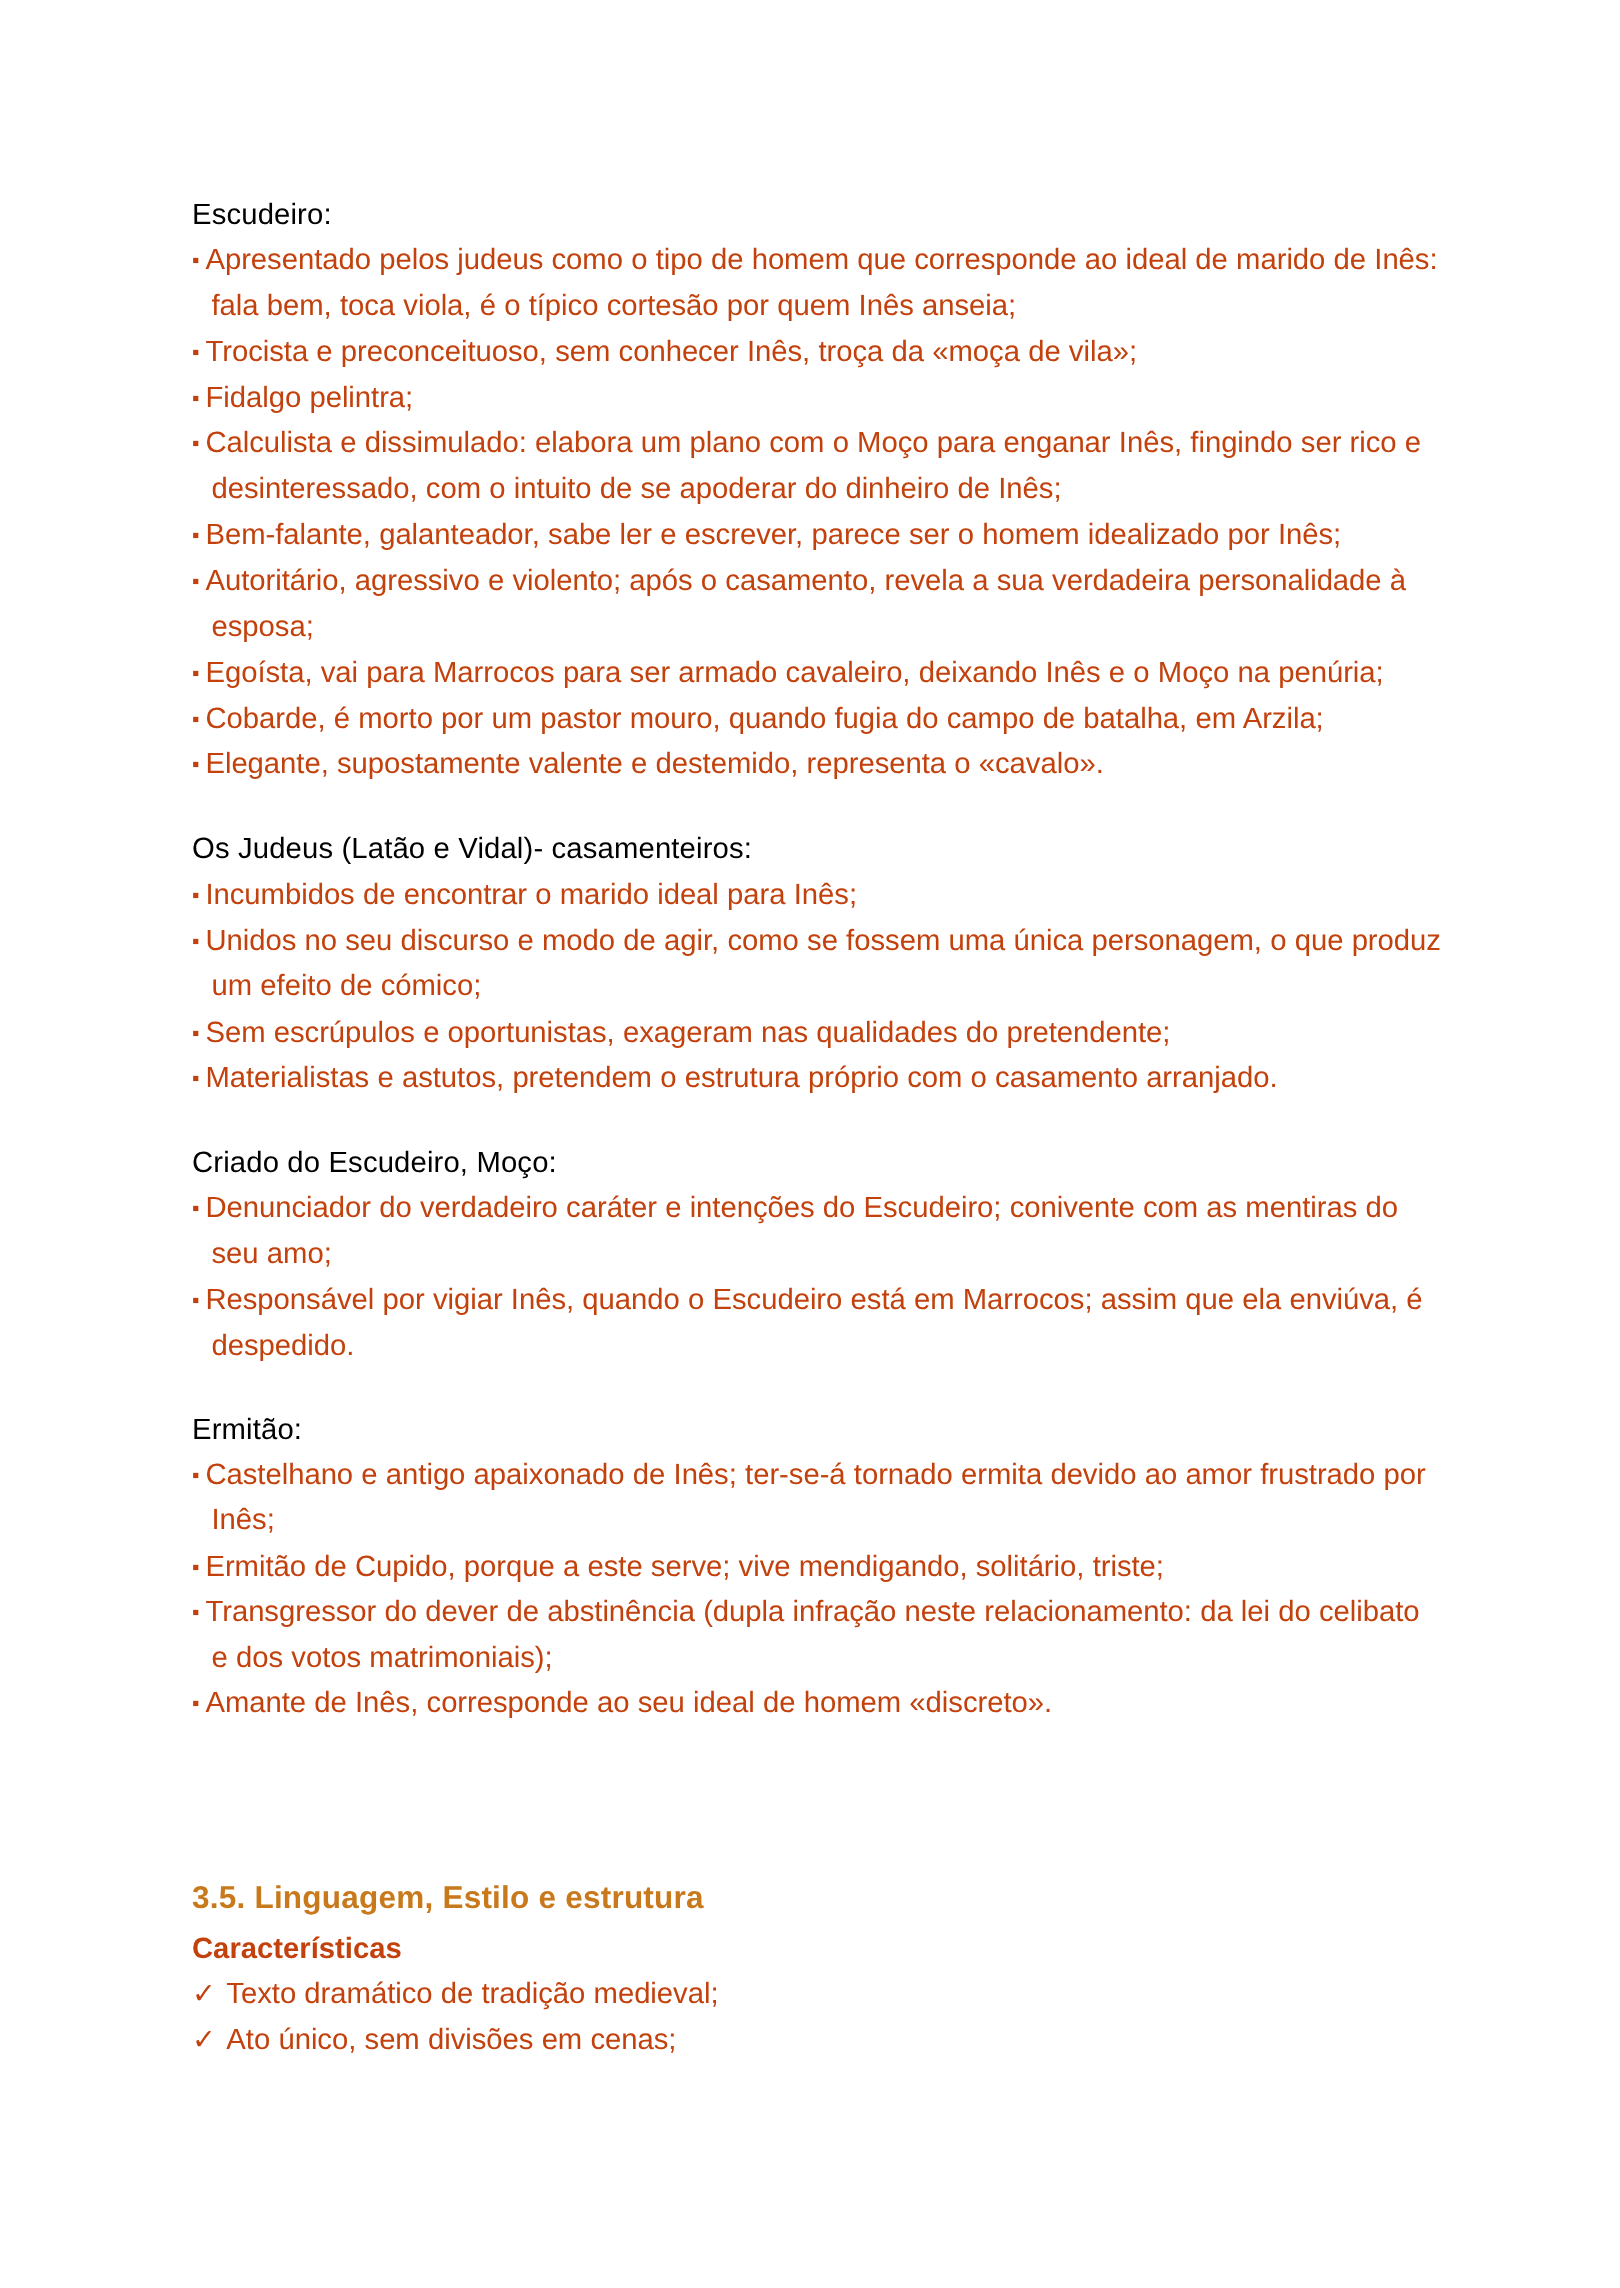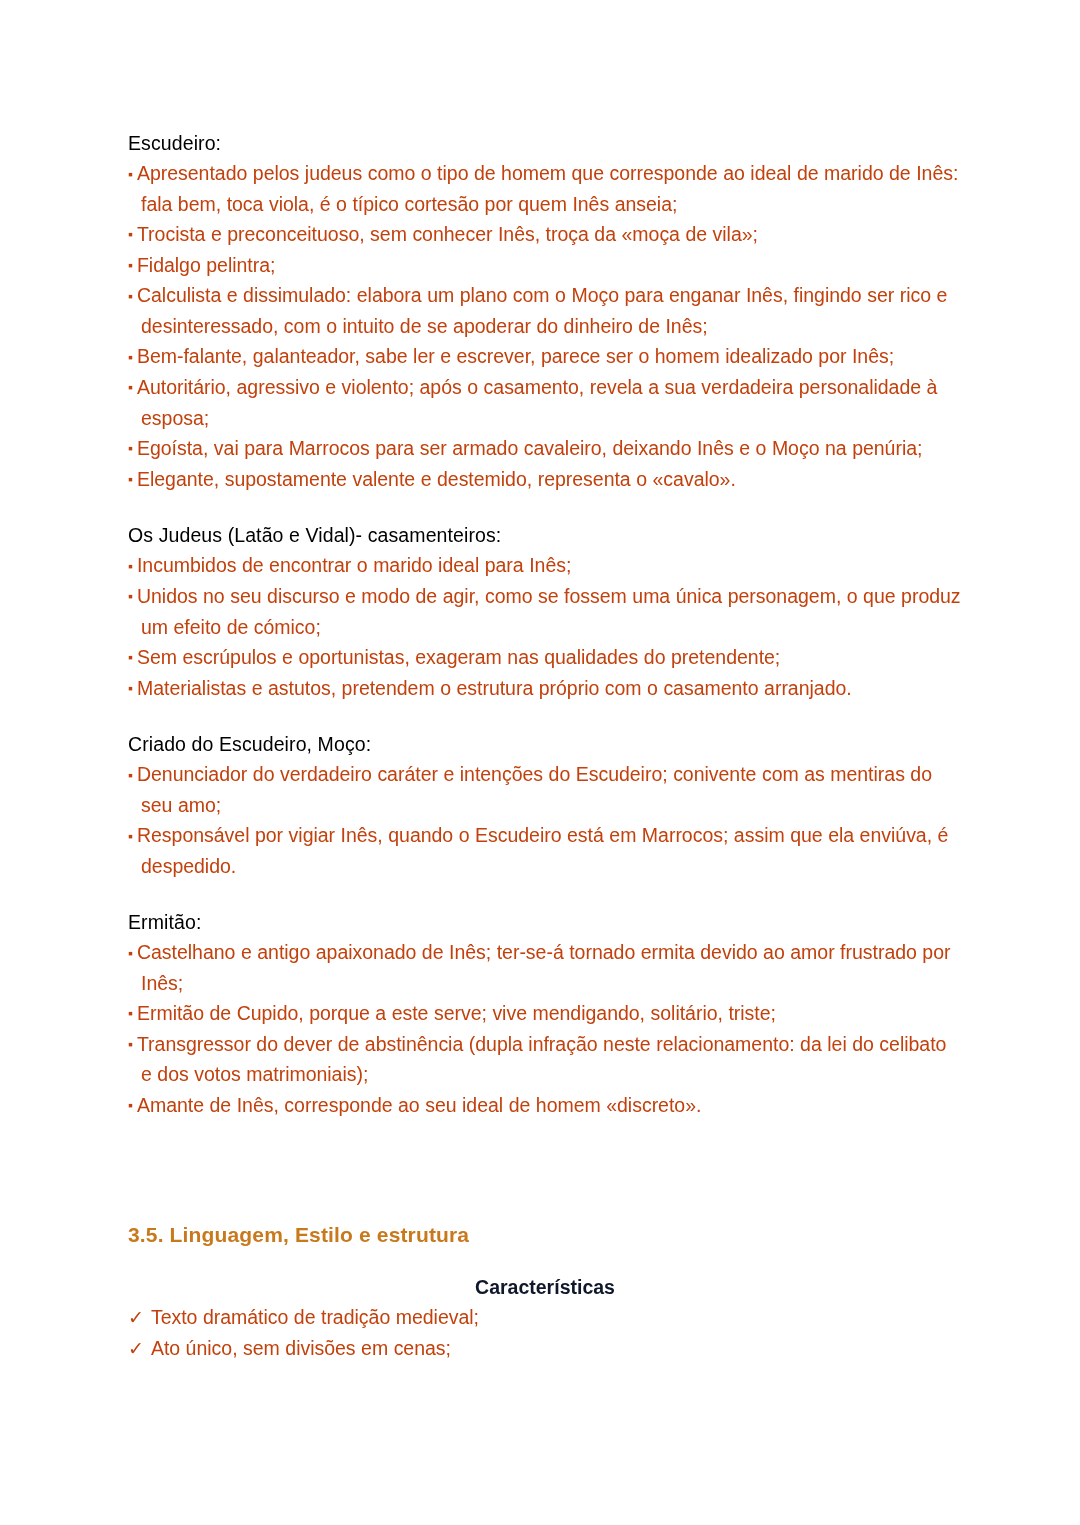--- a/index.html
+++ b/index.html
@@ -89,48 +89,48 @@
   .section-gap {
     height: 74px;
   }
 
   .section-title {
     font-size: 21px;
     font-weight: bold;
     line-height: 30px;
     color: #c8791c;
     letter-spacing: 0.15px;
-    margin: 0 0 23px 0;
+    margin: 0 0 4px 0;
   }
 
   .subhead {
     font-size: 19.5px;
     font-weight: bold;
     line-height: 29px;
-    color: #0f172a;
+    color: #c2410c;
     margin: 0;
-    text-align: center;
   }
 </style>
 </head>
 <body>
 
 <div class="page">
   <div class="content">
 
     <div class="block">
       <div class="char-heading">Escudeiro:</div>
       <div class="lines">
         <div class="line"><span class="bullet">▪</span><span>Apresentado pelos judeus como o tipo de homem que corresponde ao ideal de marido de Inês: fala bem, toca viola, é o típico cortesão por quem Inês anseia;</span></div>
         <div class="line"><span class="bullet">▪</span><span>Trocista e preconceituoso, sem conhecer Inês, troça da «moça de vila»;</span></div>
         <div class="line"><span class="bullet">▪</span><span>Fidalgo pelintra;</span></div>
         <div class="line"><span class="bullet">▪</span><span>Calculista e dissimulado: elabora um plano com o Moço para enganar Inês, fingindo ser rico e desinteressado, com o intuito de se apoderar do dinheiro de Inês;</span></div>
         <div class="line"><span class="bullet">▪</span><span>Bem-falante, galanteador, sabe ler e escrever, parece ser o homem idealizado por Inês;</span></div>
         <div class="line"><span class="bullet">▪</span><span>Autoritário, agressivo e violento; após o casamento, revela a sua verdadeira personalidade à esposa;</span></div>
         <div class="line"><span class="bullet">▪</span><span>Egoísta, vai para Marrocos para ser armado cavaleiro, deixando Inês e o Moço na penúria;</span></div>
+        <div class="line"><span class="bullet">▪</span><span>Cobarde, é morto por um pastor mouro, quando fugia do campo de batalha, em Arzila;</span></div>
         <div class="line"><span class="bullet">▪</span><span>Elegante, supostamente valente e destemido, </span><b class="strong">representa o «cavalo»</b><span>.</span></div>
       </div>
     </div>
 
     <div class="block">
       <div class="char-heading">Os Judeus (Latão e Vidal)- casamenteiros:</div>
       <div class="lines">
         <div class="line"><span class="bullet">▪</span><span>Incumbidos de encontrar o marido ideal para Inês;</span></div>
         <div class="line"><span class="bullet">▪</span><span>Unidos no seu discurso e modo de agir, como se fossem uma única personagem, o que produz um efeito de cómico;</span></div>
         <div class="line"><span class="bullet">▪</span><span>Sem escrúpulos e oportunistas, exageram nas qualidades do pretendente;</span></div>

